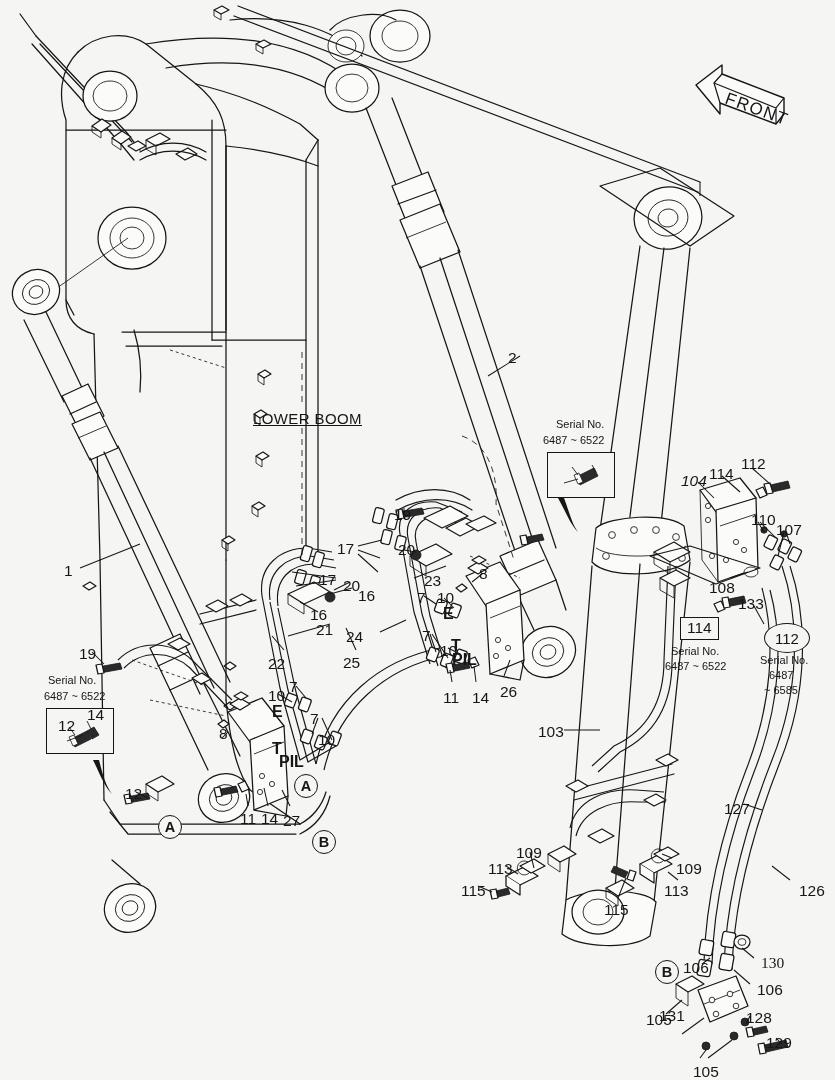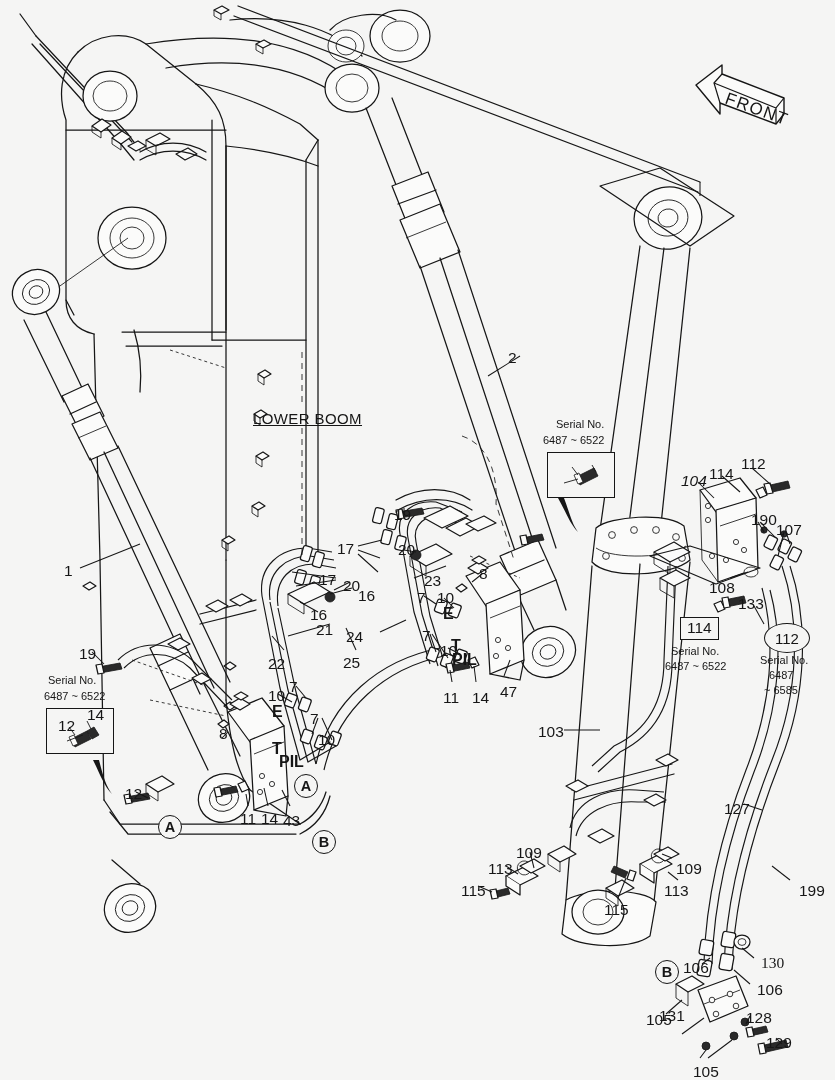--- a/index.html
+++ b/index.html
@@ -639,45 +639,45 @@
       <div class="lbl num" style="left: 268px; top: 656px;">22</div>
       <div class="lbl num" style="left: 346px; top: 629px;">24</div>
       <div class="lbl num" style="left: 343px; top: 655px;">25</div>
       <div class="lbl num" style="left: 417px; top: 590px;">7</div>
       <div class="lbl num" style="left: 437px; top: 590px;">10</div>
       <div class="lbl num" style="left: 422px; top: 628px;">7</div>
       <div class="lbl num" style="left: 440px; top: 643px;">10</div>
       <div class="lbl num" style="left: 479px; top: 566px;">8</div>
       <div class="lbl num" style="left: 443px; top: 690px;">11</div>
       <div class="lbl num" style="left: 472px; top: 690px;">14</div>
-      <div class="lbl num" style="left: 500px; top: 684px;">47</div>
+      <div class="lbl num" style="left: 500px; top: 684px;">26</div>
       <div class="lbl num" style="left: 268px; top: 688px;">10</div>
       <div class="lbl num" style="left: 289px; top: 679px;">7</div>
       <div class="lbl num" style="left: 310px; top: 711px;">7</div>
       <div class="lbl num" style="left: 318px; top: 732px;">10</div>
       <div class="lbl num" style="left: 219px; top: 726px;">8</div>
       <div class="lbl num" style="left: 240px; top: 811px;">11</div>
       <div class="lbl num" style="left: 261px; top: 811px;">14</div>
-      <div class="lbl num" style="left: 283px; top: 813px;">43</div>
+      <div class="lbl num" style="left: 283px; top: 813px;">27</div>
       <div class="lbl num" style="left: 538px; top: 724px;">103</div>
       <div class="lbl num" style="left: 681px; top: 473px; font-style: italic;">104</div>
       <div class="lbl num" style="left: 709px; top: 466px;">114</div>
       <div class="lbl num" style="left: 741px; top: 456px;">112</div>
-      <div class="lbl num" style="left: 751px; top: 512px;">190</div>
+      <div class="lbl num" style="left: 751px; top: 512px;">110</div>
       <div class="lbl num" style="left: 776px; top: 522px;">107</div>
       <div class="lbl num" style="left: 709px; top: 580px;">108</div>
       <div class="lbl num" style="left: 738px; top: 596px;">133</div>
       <div class="lbl num" style="left: 516px; top: 845px;">109</div>
       <div class="lbl num" style="left: 488px; top: 861px;">113</div>
       <div class="lbl num" style="left: 461px; top: 883px;">115</div>
       <div class="lbl num" style="left: 676px; top: 861px;">109</div>
       <div class="lbl num" style="left: 664px; top: 883px;">113</div>
       <div class="lbl num" style="left: 604px; top: 902px;">115</div>
       <div class="lbl num" style="left: 724px; top: 801px; text-align: right;">127</div>
-      <div class="lbl num" style="left: 799px; top: 883px;">199</div>
+      <div class="lbl num" style="left: 799px; top: 883px;">126</div>
       <div class="lbl num" style="left: 683px; top: 960px;">106</div>
       <div class="lbl num" style="left: 761px; top: 955px; font-family: Liberation Serif, serif;">130</div>
       <div class="lbl num" style="left: 757px; top: 982px;">106</div>
       <div class="lbl num" style="left: 646px; top: 1012px;">105</div>
       <div class="lbl num" style="left: 659px; top: 1008px;">131</div>
       <div class="lbl num" style="left: 746px; top: 1010px;">128</div>
       <div class="lbl num" style="left: 766px; top: 1035px;">129</div>
       <div class="lbl num" style="left: 693px; top: 1064px;">105</div>
     </div>
 

